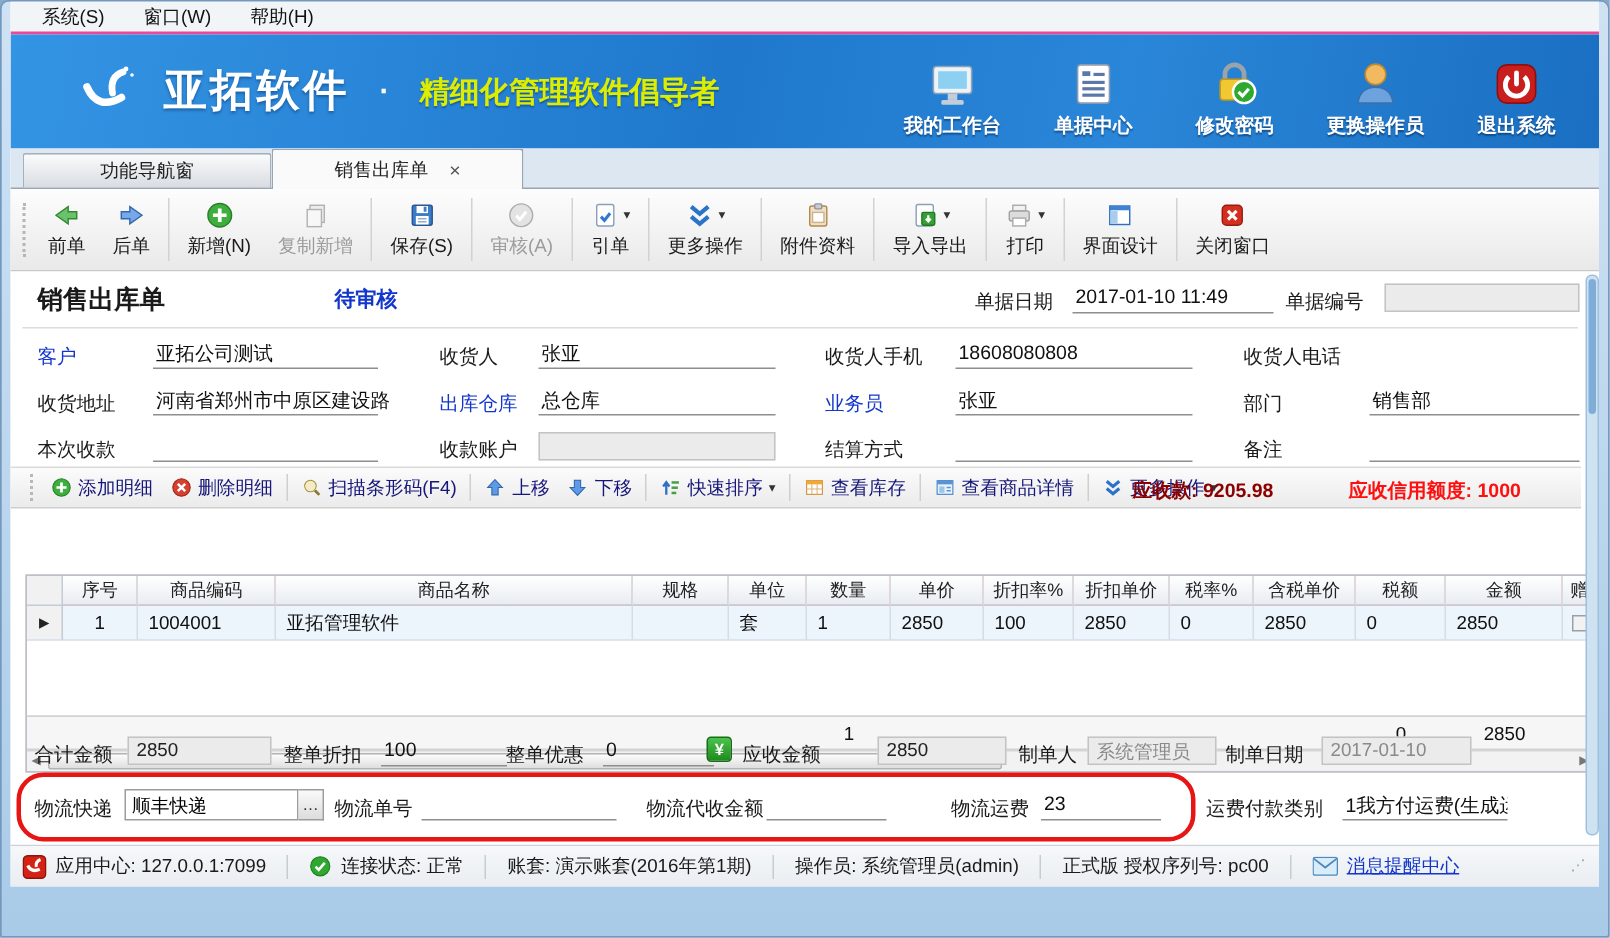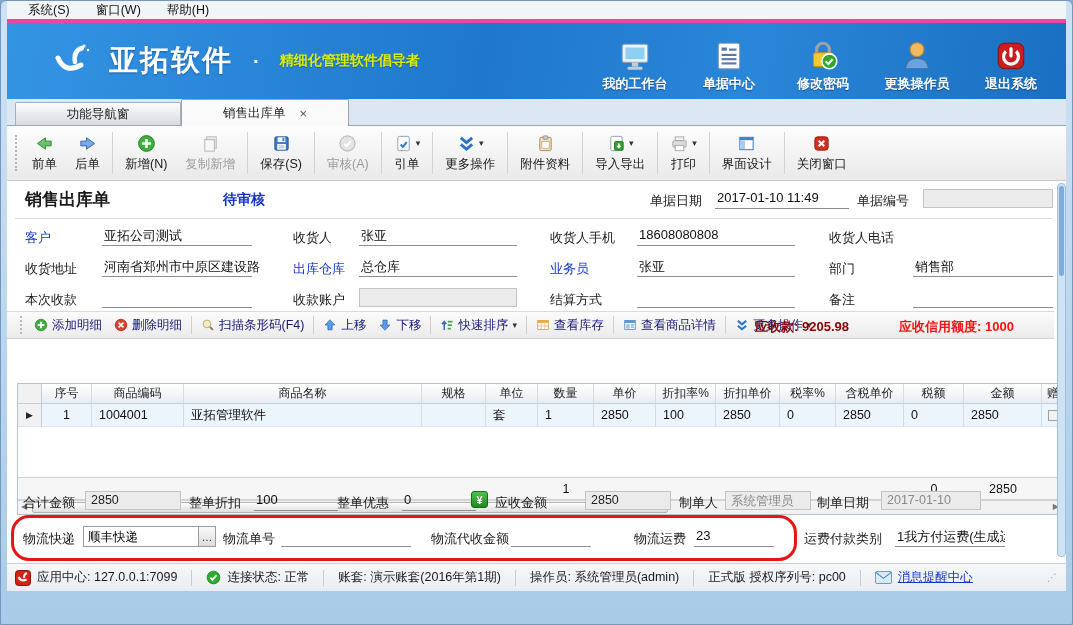--- a/index.html
+++ b/index.html
@@ -10,29 +10,29 @@
   
   .titlebar{height:30px;display:flex;align-items:center;padding:0 4px;}
   .titlebar .ttl{font-size:12.5px;color:#111;margin-left:6px;flex:0 0 auto;}
   .winbtns{margin-left:auto;display:flex;gap:1px;padding-top:0px;}
   .wb{width:30px;height:19px;border:1px solid #5f7f9f;border-radius:3px;
       background:linear-gradient(#eaf2fa,#bcd4ea);display:flex;align-items:center;justify-content:center;
       font-size:11px;color:#123;line-height:1;}
   .wb.close{width:42px;background:linear-gradient(#f0927e,#d03b22);border-color:#8c2a18;color:#fff;font-weight:bold;}
   
   .inner{background:#fff;height:590px;display:flex;flex-direction:column;overflow:hidden;}
-  .menubar{height:22px;background:#f2f5f8;border-bottom:4px solid #ec4899;display:flex;align-items:center;padding-left:8px;text-align:right;}
+  .menubar{height:22px;background:#f2f5f8;border-bottom:2px solid #ec4899;display:flex;align-items:center;padding-left:8px;text-align:right;}
   .mitem{font-size:12.5px;color:#111;padding:2px 13px;cursor:default;}
   
   .banner{height:76px;background:linear-gradient(100deg,#3494e4 0%,#1f78cc 45%,#2a86d8 70%,#1a6fc2 100%);
           position:relative;display:flex;align-items:center;}
   .brand{display:flex;align-items:center;margin-left:44px;gap:18px;}
   .brandname{color:#fff;font-size:29px;font-weight:bold;letter-spacing:2px;text-shadow:0 1px 2px rgba(0,40,90,.45);}
   .branddot{color:#fff;font-size:20px;font-weight:bold;margin:0 2px;}
-  .tagline{color:#dced00;font-size:14px;font-weight:bold;text-shadow:0 1px 1px rgba(0,40,90,.4);text-align:center;}
+  .tagline{color:#dced00;font-size:20px;font-weight:bold;text-shadow:0 1px 1px rgba(0,40,90,.4);text-align:center;}
   .bacts{position:absolute;right:12px;bottom:6px;display:flex;gap:8px;}
   .bact{width:86px;display:flex;flex-direction:column;align-items:center;gap:2px;cursor:pointer;}
   .bact .blab{color:#fff;font-size:13px;font-weight:bold;text-shadow:0 1px 1px rgba(0,30,70,.5);white-space:nowrap;}
   
   .tabstrip{height:27px;background:#dde7f1;border-bottom:1px solid #98a5b2;display:flex;align-items:flex-end;padding-left:8px;position:relative;}
   .tab{height:23px;width:166px;display:flex;align-items:center;justify-content:center;font-size:12.5px;color:#222;
        background:linear-gradient(#fbfbfb,#d8dce1);border:1px solid #a6b0ba;border-bottom:none;border-radius:2px 2px 0 0;}
   .tab.active{height:27px;width:168px;background:#fafafa;position:relative;bottom:-1px;border-color:#98a5b2;z-index:2;}
   .tabx{margin-left:14px;font-size:13px;color:#555;line-height:1;}
   

